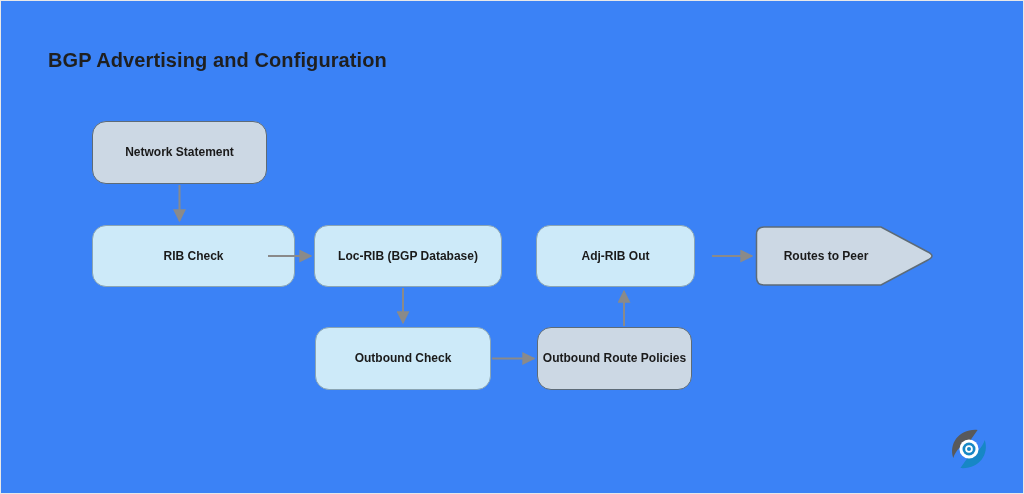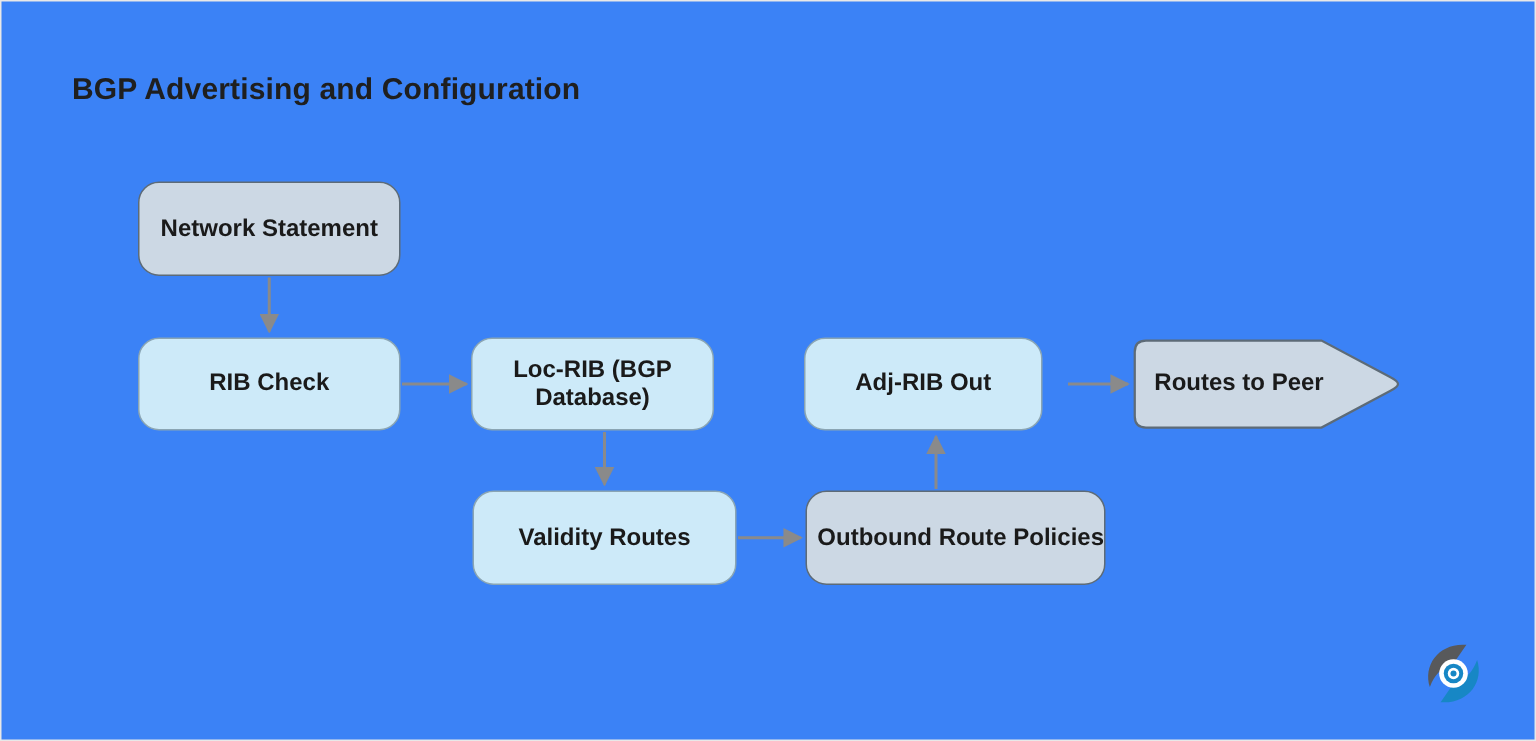--- a/index.html
+++ b/index.html
@@ -25,21 +25,21 @@
     font-weight: 700;
     color: #1f1f1f;
     letter-spacing: 0.1px;
   }
   .node {
     position: absolute;
     display: flex;
     align-items: center;
     justify-content: center;
     text-align: center;
-    font-size: 16px;
+    font-size: 12px;
     font-weight: 700;
     color: #1a1a1a;
     border-radius: 14px;
     box-sizing: border-box;
     line-height: 1.2;
   }
   .node.blue {
     background: #cdeaf9;
     border: 1.5px solid #8aa5b4;
   }
@@ -77,33 +77,33 @@
 <body>
 
 <div class="canvas">
 
   <div class="page-title">BGP Advertising and Configuration</div>
 
   <div class="node gray" style="left:91px; top:120px; width:175px; height:63px;">
     <span class="label">Network Statement</span>
   </div>
 
-  <div class="node blue" style="left:91px; top:224px; width:175px; height:62px;">
+  <div class="node blue" style="left:91px; top:224px; width:203px; height:62px;">
     <span class="label">RIB Check</span>
   </div>
 
-  <div class="node blue" style="left:313px; top:224px; width:162px; height:62px;">
+  <div class="node blue" style="left:313px; top:224px; width:188px; height:62px;">
     <span class="label">Loc-RIB (BGP Database)</span>
   </div>
 
   <div class="node blue" style="left:314px; top:326px; width:176px; height:63px;">
-    <span class="label">Validity Routes</span>
+    <span class="label">Outbound Check</span>
   </div>
 
-  <div class="node gray" style="left:536px; top:326px; width:200px; height:63px;justify-content:flex-end;">
+  <div class="node gray" style="left:536px; top:326px; width:155px; height:63px;">
     <span class="label">Outbound Route Policies</span>
   </div>
 
   <div class="node blue" style="left:535px; top:224px; width:159px; height:62px;">
     <span class="label">Adj-RIB Out</span>
   </div>
 
   <div class="node signpost" style="left:754px; top:225px; width:180px; height:60px;">
     <svg class="shape" width="180" height="60" viewBox="0 0 180 60">
       <path d="M 9 1 H 126 L 172 25.5 Q 177 28 177 30 Q 177 32 172 34.5 L 126 59 H 9 Q 1.5 59 1.5 51.5 V 8.5 Q 1.5 1 9 1 Z" fill="#ccd8e4" stroke="#5d6b77" stroke-width="1.5"></path>

